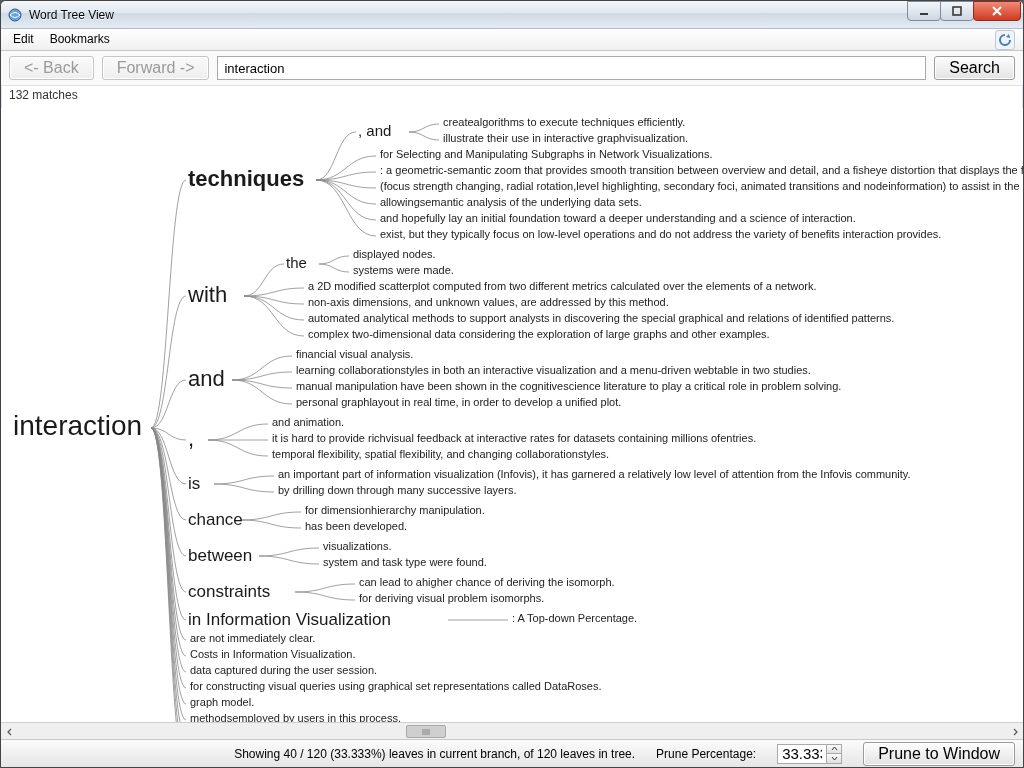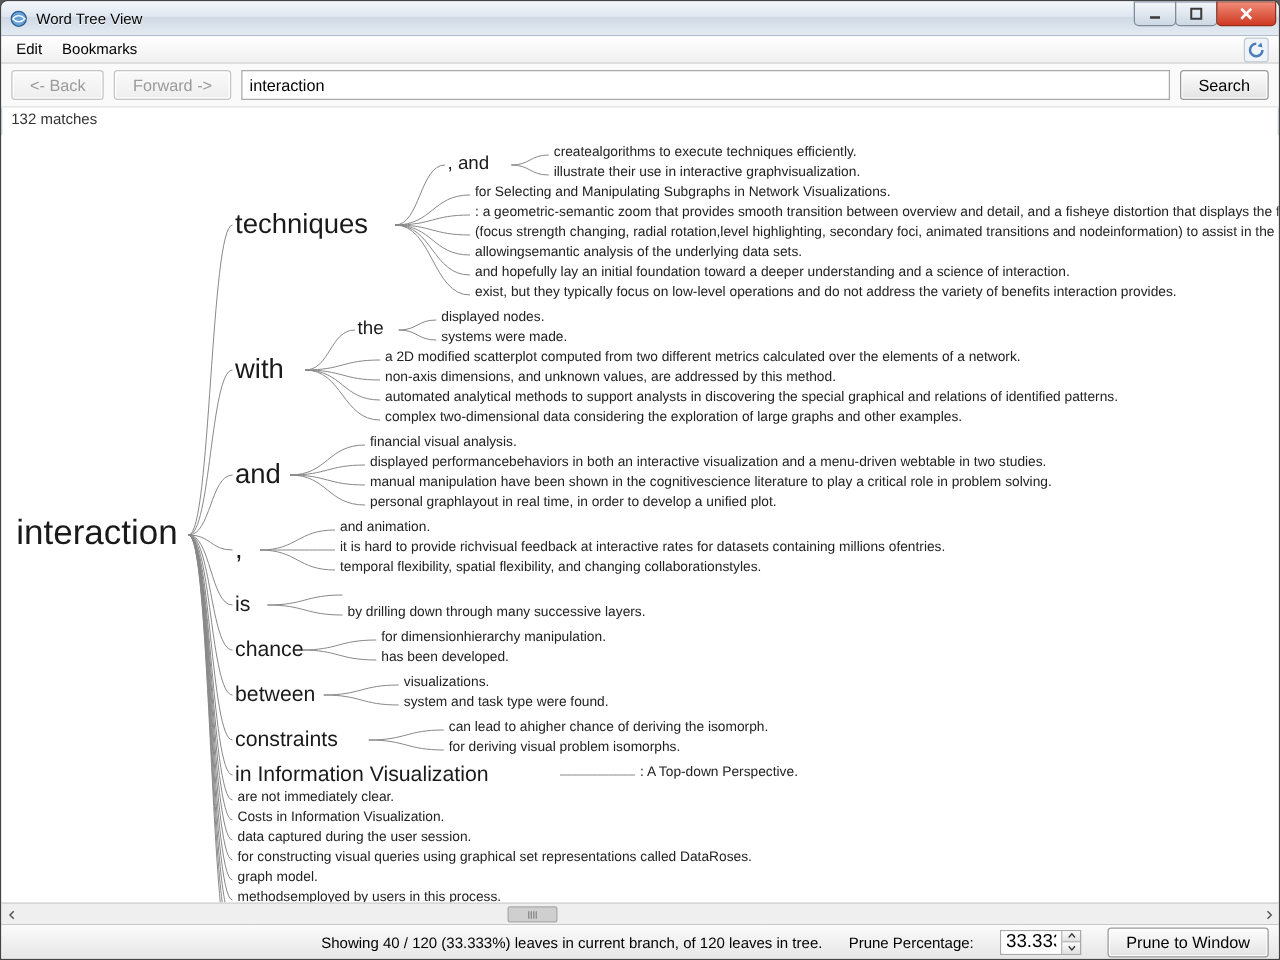--- a/index.html
+++ b/index.html
@@ -30,21 +30,21 @@
   .winbtn svg{width:12px;height:12px;}
 
   
   #menubar{height:22px;background:linear-gradient(to bottom,#fff,#f0f0f0);border-bottom:1px solid #c8c8c8;display:flex;align-items:stretch;padding:0 4px;}
   #menubar .menu-item{padding:3px 8px;cursor:default;}
   #menubar .right-icon{margin-left:auto;align-self:center;width:20px;height:20px;display:flex;align-items:center;justify-content:center;border:1px solid #c0c8d0;border-radius:3px;background:#eef4fa;margin-right:4px;}
   #menubar .right-icon svg{width:16px;height:16px;}
 
   
   #toolbar{padding:5px 8px;display:flex;gap:8px;align-items:center;background:#fafafa;border-bottom:1px solid #e2e2e2;}
-  button.std{height:24px;padding:2px 14px;font-size:13px;background:linear-gradient(to bottom,#fdfdfd,#e3e3e3);border:1px solid #9b9b9b;border-radius:3px;box-shadow:0 0 0 1px #fff inset;white-space:nowrap;}
+  button.std{height:24px;padding:2px 14px;font-size:16px;background:linear-gradient(to bottom,#fdfdfd,#e3e3e3);border:1px solid #9b9b9b;border-radius:3px;box-shadow:0 0 0 1px #fff inset;white-space:nowrap;}
   button.std:disabled,button.std.disabled{color:#9a9a9a;border-color:#c5c5c5;background:linear-gradient(to bottom,#fafafa,#eee);}
   input.search{flex:1;height:24px;border:1px solid #a9a9a9;padding:2px 6px;font-size:13px;background:#fff;}
   #matches{padding:2px 8px 6px;font-size:12px;color:#333;}
 
   
   #canvas-wrap{flex:1;position:relative;overflow:hidden;background:#fff;}
   #tree-svg{position:absolute;left:0;top:0;}
   #tree-labels{position:absolute;left:0;top:0;right:0;bottom:0;}
   .node-label{position:absolute;white-space:nowrap;color:var(--link);padding:0 2px;font-family:Arial,sans-serif;line-height:1.15;}
   .root-label{font-size:28px;}
@@ -172,60 +172,61 @@
         <path d="M150,320 C167.5,320 167.5,564 185,564" fill="none" stroke="#888" stroke-width="0.8"></path>
         <path d="M150,320 C167.5,320 167.5,580 185,580" fill="none" stroke="#888" stroke-width="0.8"></path>
         <path d="M150,320 C167.5,320 167.5,596 185,596" fill="none" stroke="#888" stroke-width="0.8"></path>
         <path d="M150,320 C167.5,320 167.5,612 185,612" fill="none" stroke="#888" stroke-width="0.8"></path>
         <path d="M150,320 C167.5,320 167.5,628 185,628" fill="none" stroke="#888" stroke-width="0.8"></path>
         <path d="M150,320 C167.5,320 167.5,644 185,644" fill="none" stroke="#888" stroke-width="0.8"></path>
         <path d="M150,320 C167.5,320 167.5,660 185,660" fill="none" stroke="#888" stroke-width="0.8"></path>
       </svg>
     <div id="tree-labels">
         <div class="node-label root-label" style="left: 10px; top: 302px;">interaction</div>
-        <div class="node-label major-label" style="left: 185px; top: 58px;">techniques</div>
+        <div class="node-label major-label" style="left: 185px; top: 58px; font-weight: bold;">techniques</div>
         <div class="node-label small-label" style="left: 355px; top: 14px;">, and</div>
         <div class="node-label leaf-label" style="left: 440px; top: 8px;">createalgorithms to execute techniques efficiently.</div>
         <div class="node-label leaf-label" style="left: 440px; top: 24px;">illustrate their use in interactive graphvisualization.</div>
         <div class="node-label leaf-label" style="left: 377px; top: 40px;">for Selecting and Manipulating Subgraphs in Network Visualizations.</div>
         <div class="node-label leaf-label" style="left: 377px; top: 56px;">: a geometric-semantic zoom that provides smooth transition between overview and detail, and a fisheye distortion that displays the focus</div>
         <div class="node-label leaf-label" style="left: 377px; top: 72px;">(focus strength changing, radial rotation,level highlighting, secondary foci, animated transitions and nodeinformation) to assist in the explor</div>
         <div class="node-label leaf-label" style="left: 377px; top: 88px;">allowingsemantic analysis of the underlying data sets.</div>
         <div class="node-label leaf-label" style="left: 377px; top: 104px;">and hopefully lay an initial foundation toward a deeper understanding and a science of interaction.</div>
         <div class="node-label leaf-label" style="left: 377px; top: 120px;">exist, but they typically focus on low-level operations and do not address the variety of benefits interaction provides.</div>
         <div class="node-label major-label" style="left: 185px; top: 174px;">with</div>
         <div class="node-label small-label" style="left: 283px; top: 146px;">the</div>
         <div class="node-label leaf-label" style="left: 350px; top: 140px;">displayed nodes.</div>
         <div class="node-label leaf-label" style="left: 350px; top: 156px;">systems were made.</div>
         <div class="node-label leaf-label" style="left: 305px; top: 172px;">a 2D modified scatterplot computed from two different metrics calculated over the elements of a network.</div>
         <div class="node-label leaf-label" style="left: 305px; top: 188px;">non-axis dimensions, and unknown values, are addressed by this method.</div>
         <div class="node-label leaf-label" style="left: 305px; top: 204px;">automated analytical methods to support analysts in discovering the special graphical and relations of identified patterns.</div>
         <div class="node-label leaf-label" style="left: 305px; top: 220px;">complex two-dimensional data considering the exploration of large graphs and other examples.</div>
         <div class="node-label major-label" style="left: 185px; top: 258px;">and</div>
         <div class="node-label leaf-label" style="left: 293px; top: 240px;">financial visual analysis.</div>
-        <div class="node-label leaf-label" style="left: 293px; top: 256px;">displayed performancebehaviors in both an interactive visualization and a menu-driven webtable in two studies.</div>
+        <div class="node-label leaf-label" style="left: 293px; top: 256px;">learning collaborationstyles in both an interactive visualization and a menu-driven webtable in two studies.</div>
         <div class="node-label leaf-label" style="left: 293px; top: 272px;">manual manipulation have been shown in the cognitivescience literature to play a critical role in problem solving.</div>
         <div class="node-label leaf-label" style="left: 293px; top: 288px;">personal graphlayout in real time, in order to develop a unified plot.</div>
         <div class="node-label major-label" style="left: 185px; top: 318px;">,</div>
         <div class="node-label leaf-label" style="left: 269px; top: 308px;">and animation.</div>
         <div class="node-label leaf-label" style="left: 269px; top: 324px;">it is hard to provide richvisual feedback at interactive rates for datasets containing millions ofentries.</div>
         <div class="node-label leaf-label" style="left: 269px; top: 340px;">temporal flexibility, spatial flexibility, and changing collaborationstyles.</div>
         <div class="node-label mid-label" style="left: 185px; top: 366px;">is</div>
+        <div class="node-label leaf-label" style="left: 275px; top: 360px;">an important part of information visualization (Infovis), it has garnered a relatively low level of attention from the Infovis community.</div>
         <div class="node-label leaf-label" style="left: 275px; top: 376px;">by drilling down through many successive layers.</div>
         <div class="node-label mid-label" style="left: 185px; top: 402px;">chance</div>
         <div class="node-label leaf-label" style="left: 302px; top: 396px;">for dimensionhierarchy manipulation.</div>
         <div class="node-label leaf-label" style="left: 302px; top: 412px;">has been developed.</div>
         <div class="node-label mid-label" style="left: 185px; top: 438px;">between</div>
         <div class="node-label leaf-label" style="left: 320px; top: 432px;">visualizations.</div>
         <div class="node-label leaf-label" style="left: 320px; top: 448px;">system and task type were found.</div>
         <div class="node-label mid-label" style="left: 185px; top: 474px;">constraints</div>
         <div class="node-label leaf-label" style="left: 356px; top: 468px;">can lead to ahigher chance of deriving the isomorph.</div>
         <div class="node-label leaf-label" style="left: 356px; top: 484px;">for deriving visual problem isomorphs.</div>
         <div class="node-label mid-label" style="left: 185px; top: 502px;">in Information Visualization</div>
-        <div class="node-label leaf-label" style="left: 509px; top: 504px;">: A Top-down Perspective.</div>
+        <div class="node-label leaf-label" style="left: 509px; top: 504px;">: A Top-down Percentage.</div>
         <div class="node-label leaf-label" style="left: 187px; top: 524px;">are not immediately clear.</div>
         <div class="node-label leaf-label" style="left: 187px; top: 540px;">Costs in Information Visualization.</div>
         <div class="node-label leaf-label" style="left: 187px; top: 556px;">data captured during the user session.</div>
         <div class="node-label leaf-label" style="left: 187px; top: 572px;">for constructing visual queries using graphical set representations called DataRoses.</div>
         <div class="node-label leaf-label" style="left: 187px; top: 588px;">graph model.</div>
         <div class="node-label leaf-label" style="left: 187px; top: 604px;">methodsemployed by users in this process.</div>
       </div>
   </div>
 
   <div id="hscroll">

